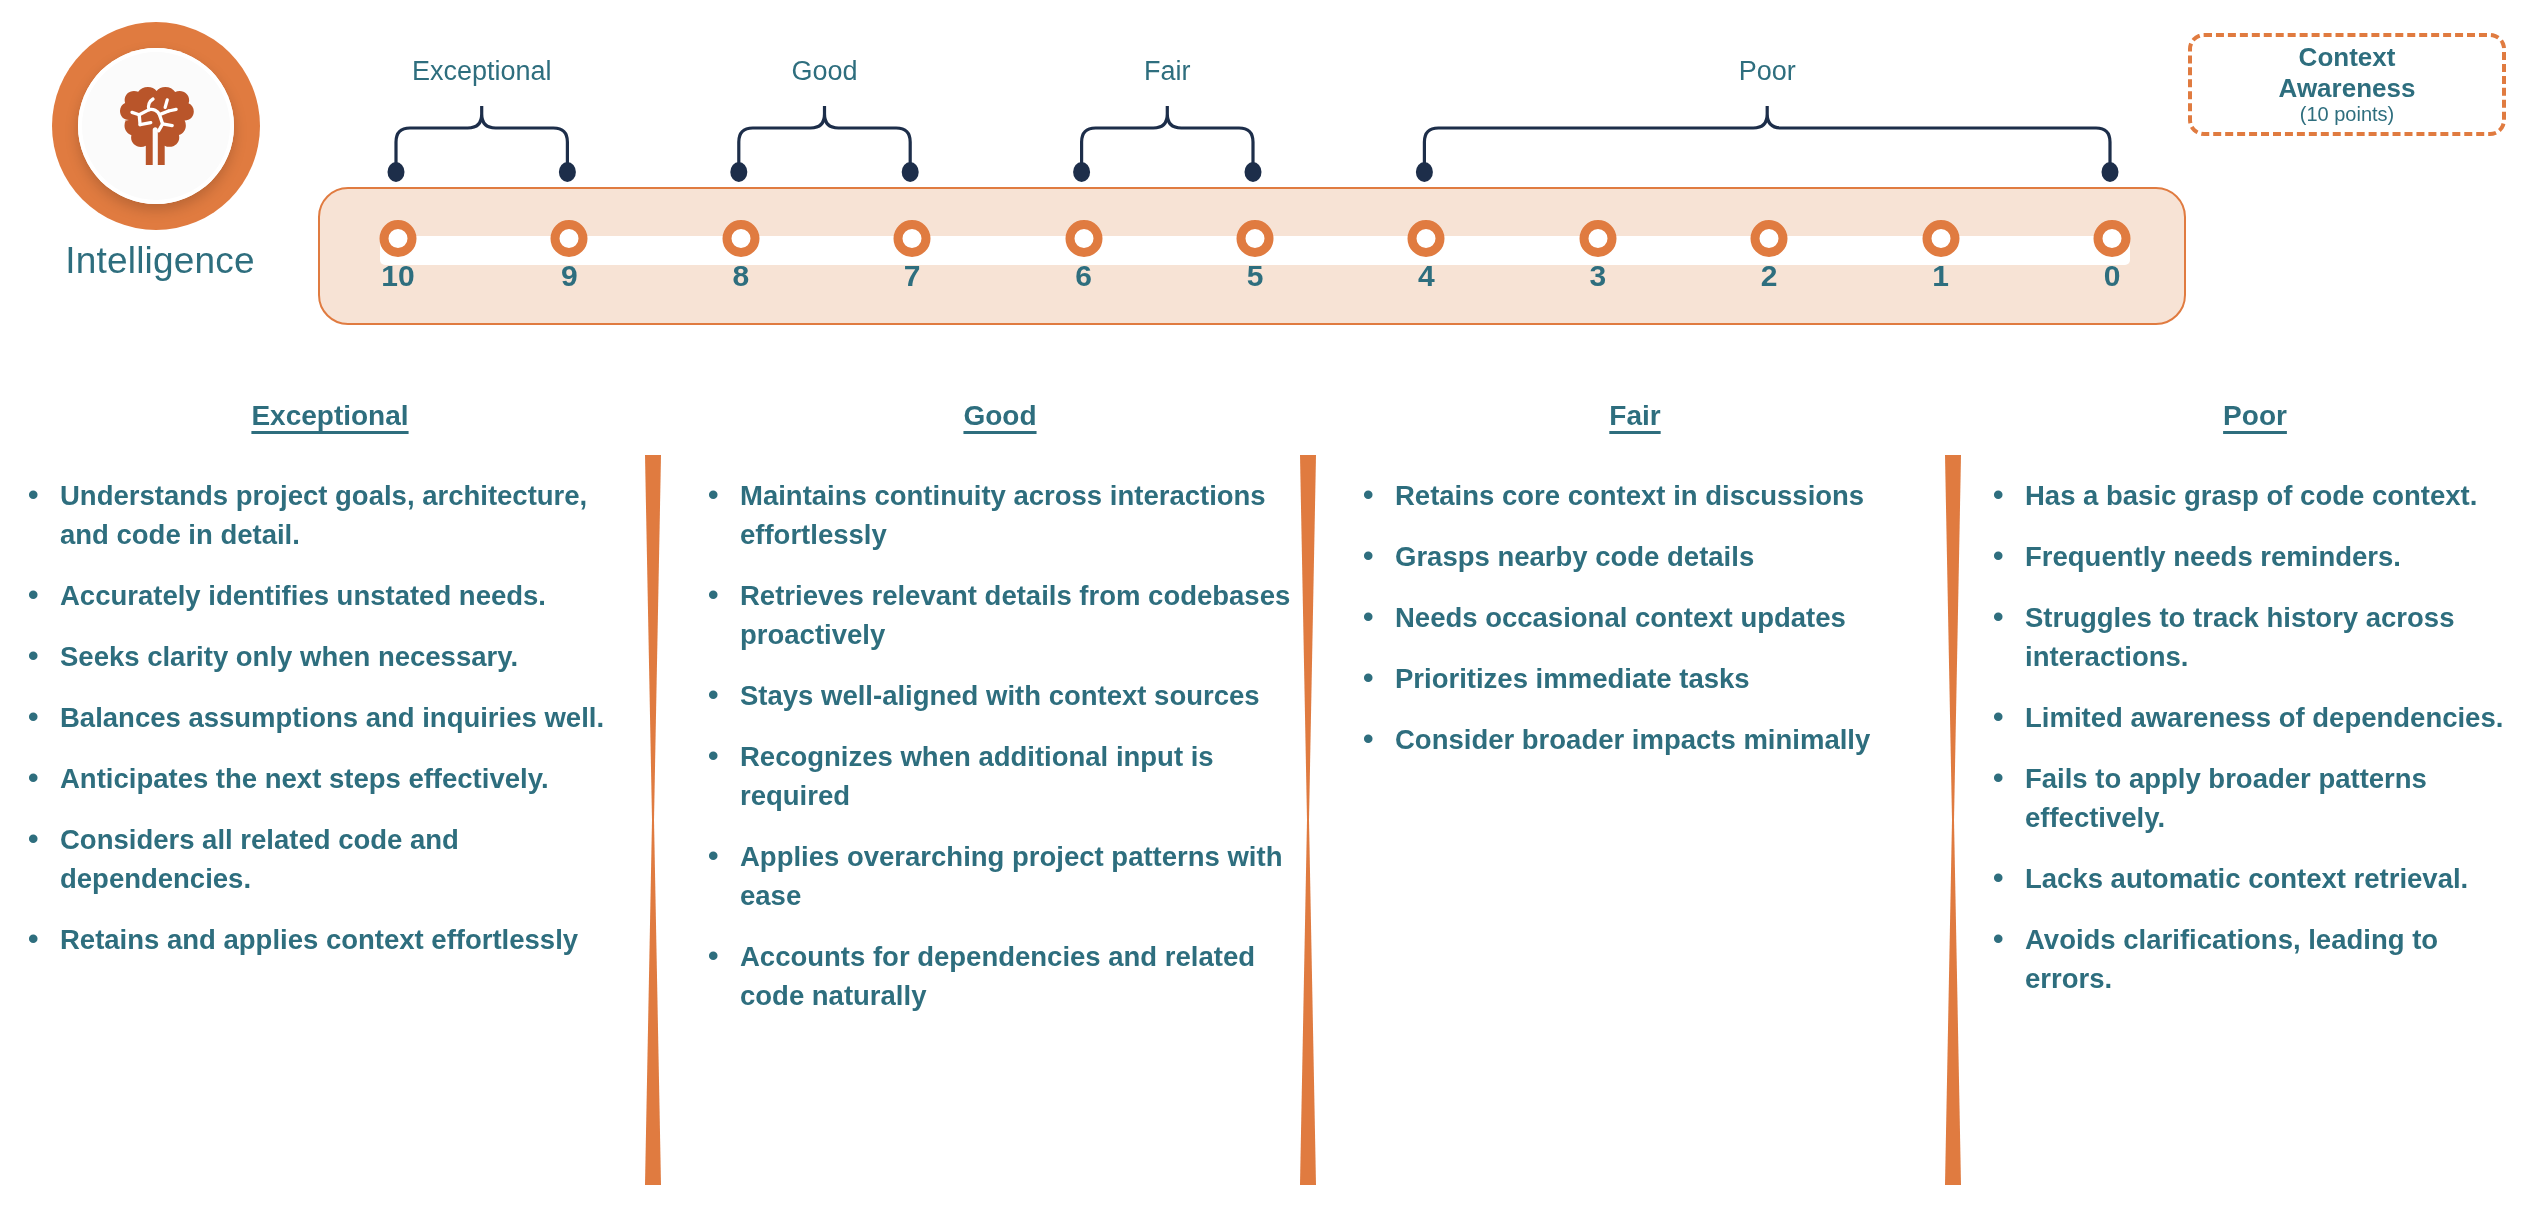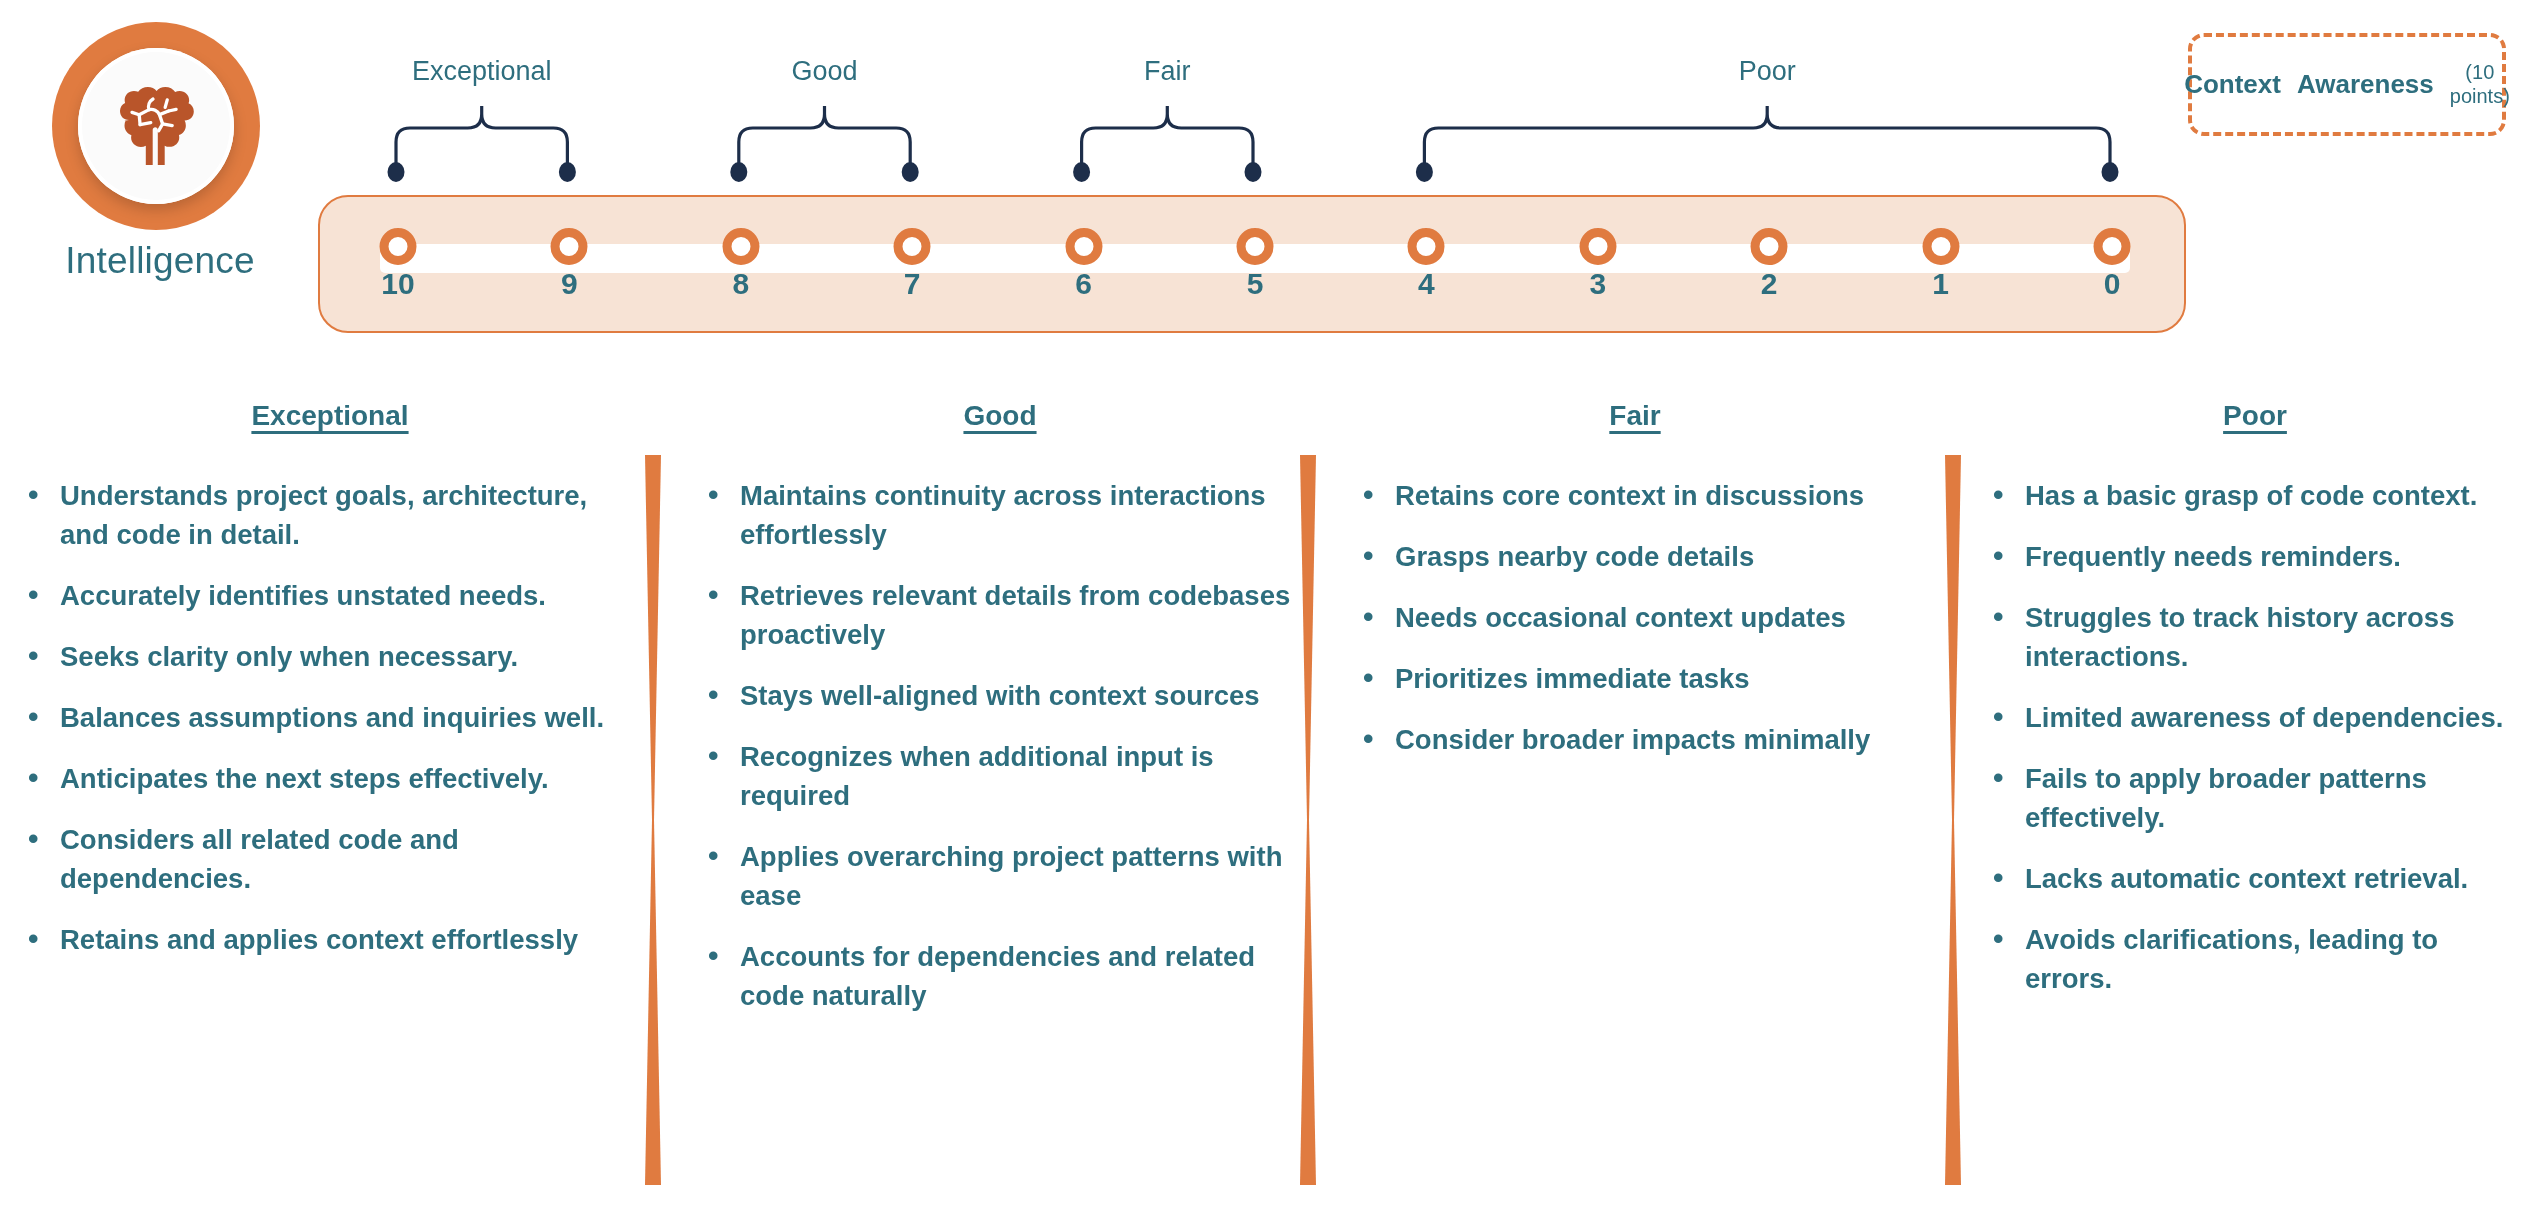--- a/index.html
+++ b/index.html
@@ -65,25 +65,25 @@
   #context-badge {
     position: absolute;
     left: 2188px;
     top: 33px;
     width: 318px;
     height: 103px;
     border: 4px dashed #e07b40;
     border-radius: 16px;
     box-sizing: border-box;
     display: flex;
+    flex-direction: column;
     align-items: center;
     justify-content: center;
     color: #2e6e7e;
     line-height: 1.18;
-    gap: 16px;
   }
   #context-badge .bt { font-size: 26px; font-weight: bold; text-align: center; }
   #context-badge .bp { font-size: 20px; font-weight: normal; text-align: center; }
 
   
   #scale-area {
     position: absolute;
     left: 318px;
     top: 20px;
     width: 1868px;
@@ -99,21 +99,21 @@
     position: absolute;
     font-size: 27px;
     color: #2e6e7e;
     transform: translateX(-50%);
     white-space: nowrap;
     top: 36px;
   }
   #scale-panel {
     position: absolute;
     left: 0;
-    top: 175px;
+    top: 167px;
     width: 1868px;
     height: 138px;
     background: #f7e3d5;
     border: 2px solid #e07b40;
     border-radius: 30px;
     box-sizing: border-box;
   }
   #scale-track {
     position: absolute;
     left: 60px;

